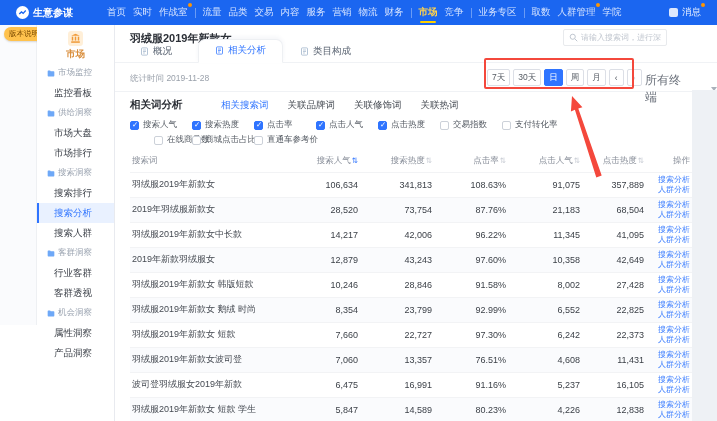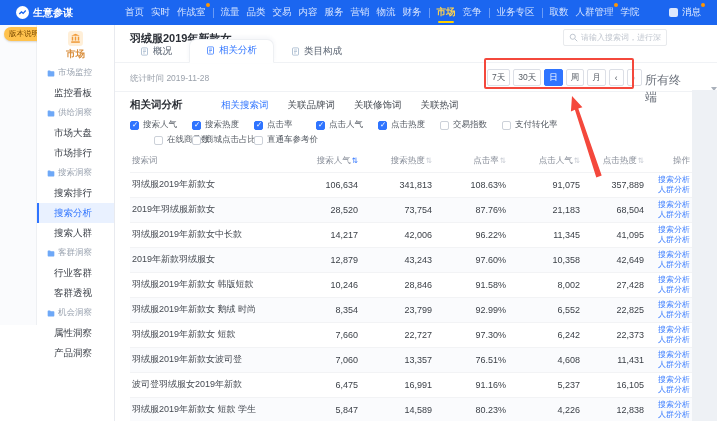--- a/index.html
+++ b/index.html
@@ -3,21 +3,21 @@
 <meta charset="utf-8">
 <style>
   * { margin:0; padding:0; box-sizing:border-box; }
   html,body { width:717px; height:421px; }
   body { font-family:"Liberation Sans","DejaVu Sans",sans-serif; background:#eef1f5; overflow:hidden; }
   .app { position:relative; width:717px; height:421px; background:#fff; overflow:hidden; }
 
   
   .navbar { position:absolute; left:0; top:0; width:717px; height:25px; background:#1b66f0; display:flex; align-items:center; z-index:30; }
   .logo { display:flex; align-items:center; gap:4px; margin-left:16px; color:#fff; font-size:10px; font-weight:bold; white-space:nowrap; }
-  .nav-items { display:flex; align-items:center; gap:7px; margin-left:52px; height:100%; }
+  .nav-items { display:flex; align-items:center; gap:7px; margin-left:34px; height:100%; }
   .nav-item { position:relative; color:#d7e4ff; font-size:9.5px; white-space:nowrap; cursor:pointer; height:100%; display:flex; align-items:center; }
   .nav-item.active { color:#ffd34d; font-weight:bold; }
   .nav-item.active::after { content:""; position:absolute; left:50%; transform:translateX(-50%); bottom:2px; width:16px; height:2px; background:#ffd100; border-radius:1px; }
   .nav-item .bdg, .nav-user .bdg { position:absolute; top:3px; right:-4px; width:4px; height:4px; border-radius:50%; background:#ff9500; }
   .nav-divider { width:1px; height:10px; background:rgba(255,255,255,.35); }
   .nav-user { position:absolute; right:10px; top:0; height:25px; display:flex; align-items:center; gap:4px; color:#eaf1ff; font-size:9.5px; cursor:pointer; }
   .nav-user .sq { width:9px; height:9px; background:rgba(255,255,255,.85); border-radius:2px; display:inline-block; }
   .nav-user { padding-right:6px; }
   .nav-user .bdg { right:2px; }
 
@@ -36,21 +36,21 @@
 
   
   .main { position:absolute; left:115px; top:25px; width:602px; height:396px; background:#fff; }
   .main-header { position:relative; height:38px; border-bottom:1px solid #f0f2f5; }
   .page-title { position:absolute; left:15px; top:6px; font-size:11px; font-weight:bold; color:#2b2f36; }
   .search-box { position:absolute; left:448px; top:4px; width:104px; height:17px; border:1px solid #e8eaed; border-radius:2px; display:flex; align-items:center; gap:3px; padding:0 5px; background:#fff; }
   .search-box input { border:none; outline:none; width:100%; font-size:8px; color:#333; font-family:inherit; }
   .search-box input::placeholder { color:#c0c6cf; }
   .tabs { position:absolute; left:8px; bottom:-1px; display:flex; }
   .tab { display:flex; align-items:center; gap:4px; padding:4px 16px 5px; font-size:9.5px; color:#5a6472; cursor:pointer; border:1px solid transparent; border-bottom:none; }
-  .tab.active { color:#2f74ff; background:#fff; border-color:#eef0f3; border-radius:7px 7px 0 0; box-shadow:0 -2px 4px rgba(30,60,120,.05); border-bottom:1px solid #fff; }
+  .tab.active { color:#2f74ff; background:#fff; border-color:#eef0f3; border-radius:7px 7px 0 0; box-shadow:0 -2px 4px rgba(30,60,120,.05); border-bottom:1px solid #fff;margin-left:9px; }
   .tab .t-icon { display:inline-flex; color:#9bb0c8; }
   .tab.active .t-icon { color:#2f74ff; }
 
   .toolbar { position:relative; height:29px; border-bottom:1px solid #f0f2f5; }
   .stat-time { position:absolute; left:15px; top:10px; font-size:8.5px; color:#9aa1ab; }
   .date-controls { position:absolute; left:372px; top:6px; display:flex; gap:3px; }
   .d-btn { height:17px; padding:0 4px; min-width:15px; display:flex; align-items:center; justify-content:center; border:1px solid #dcdfe6; border-radius:2px; background:#fff; color:#555b63; font-size:8.5px; cursor:pointer; }
   .d-btn.active { background:#2f74ff; border-color:#2f74ff; color:#fff; }
   .d-btn.disabled { color:#c9ced6; cursor:default; }
   .terminal-filter { position:absolute; left:530px; top:9px; font-size:12px; color:#6b717b; display:flex; align-items:center; gap:19px; cursor:pointer; }

